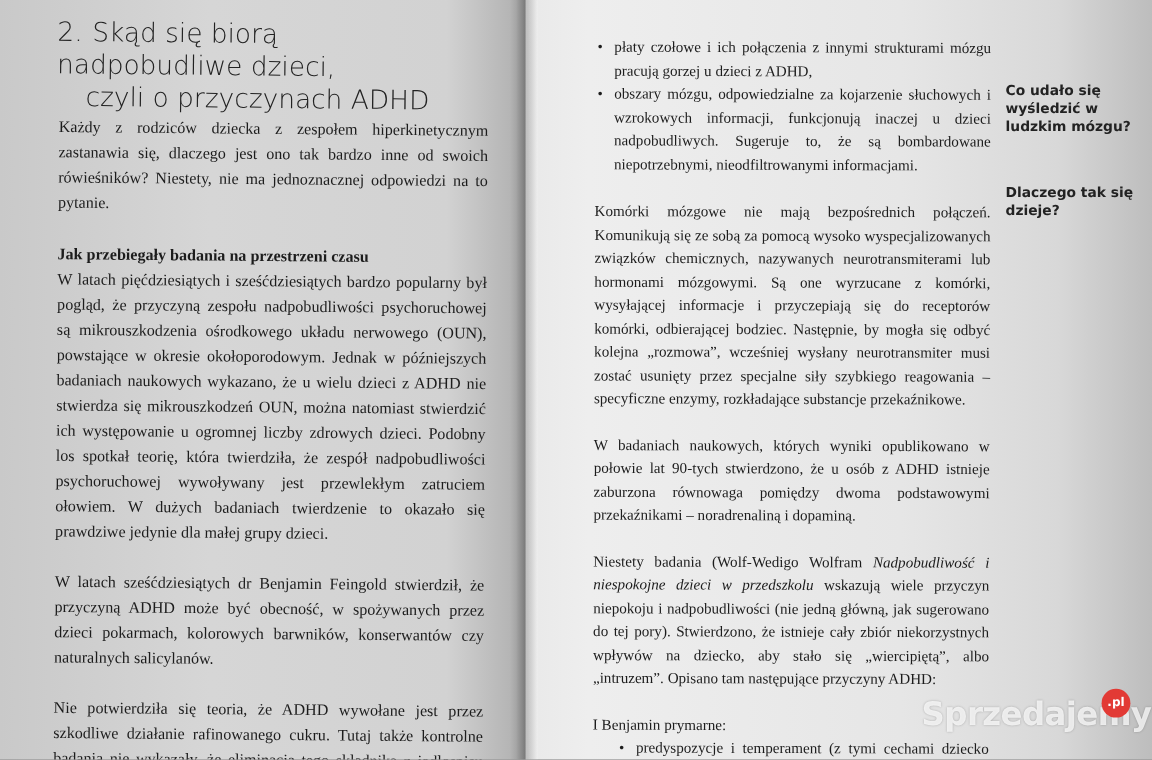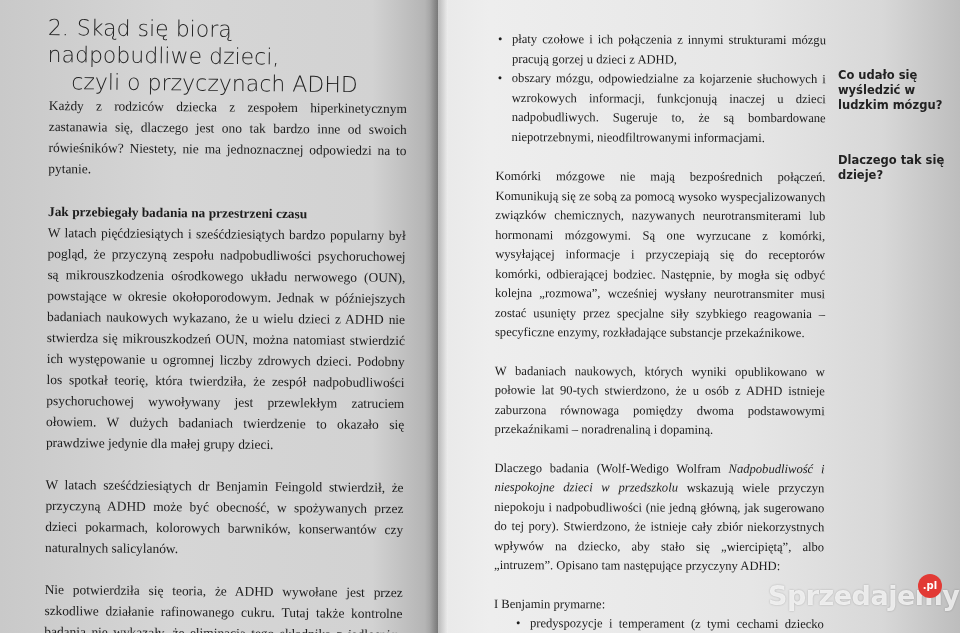--- a/index.html
+++ b/index.html
@@ -106,21 +106,21 @@
 
   </div>
 
   <div class="body-right">
     <ul class="top-list">
       <li>płaty czołowe i ich połączenia z innymi strukturami mózgu pracują gorzej u dzieci z ADHD,</li>
       <li>obszary mózgu, odpowiedzialne za kojarzenie słuchowych i wzrokowych informacji, funkcjonują inaczej u dzieci nadpobudliwych. Sugeruje to, że są bombardowane niepotrzebnymi, nieodfiltrowanymi informacjami.</li>
     </ul>
     <p>Komórki mózgowe nie mają bezpośrednich połączeń. Komunikują się ze sobą za pomocą wysoko wyspecjalizowanych związków chemicznych, nazywanych neurotransmiterami lub hormonami mózgowymi. Są one wyrzucane z komórki, wysyłającej informacje i przyczepiają się do receptorów komórki, odbierającej bodziec. Następnie, by mogła się odbyć kolejna „rozmowa”, wcześniej wysłany neurotransmiter musi zostać usunięty przez specjalne siły szybkiego reagowania – specyficzne enzymy, rozkładające substancje przekaźnikowe.</p>
     <p>W badaniach naukowych, których wyniki opublikowano w połowie lat 90-tych stwierdzono, że u osób z ADHD istnieje zaburzona równowaga pomiędzy dwoma podstawowymi przekaźnikami – noradrenaliną i dopaminą.</p>
-    <p><span>Dlaczego badania (Wolf-Wedigo Wolfram </span><em>Nadpobudliwość i niespokojne dzieci w przedszkolu</em><span> wskazują wiele przyczyn niepokoju i nadpobudliwości (nie jedną główną, jak sugerowano do tej pory). Stwierdzono, że istnieje cały zbiór niekorzystnych wpływów na dziecko, aby stało się „wiercipiętą”, albo „intruzem”. Opisano tam następujące przyczyny ADHD:</span></p>
+    <p><span>Niestety badania (Wolf-Wedigo Wolfram </span><em>Nadpobudliwość i niespokojne dzieci w przedszkolu</em><span> wskazują wiele przyczyn niepokoju i nadpobudliwości (nie jedną główną, jak sugerowano do tej pory). Stwierdzono, że istnieje cały zbiór niekorzystnych wpływów na dziecko, aby stało się „wiercipiętą”, albo „intruzem”. Opisano tam następujące przyczyny ADHD:</span></p>
     <div class="sub-heading">I Benjamin prymarne:</div>
     <ul class="primary">
       <li>predyspozycje i temperament (z tymi cechami dziecko przychodzi na świat, a jednocześnie istotny jest wpływ zewnętrznych czynników na budowę ciała czy funkcjonowanie układu nerwowego);</li>
 
     </ul>
   </div>
 
   <div class="margin-note margin-note-1">Co udało się wyśledzić w ludzkim mózgu?</div>
   <div class="margin-note margin-note-2">Dlaczego tak się dzieje?</div>
 

